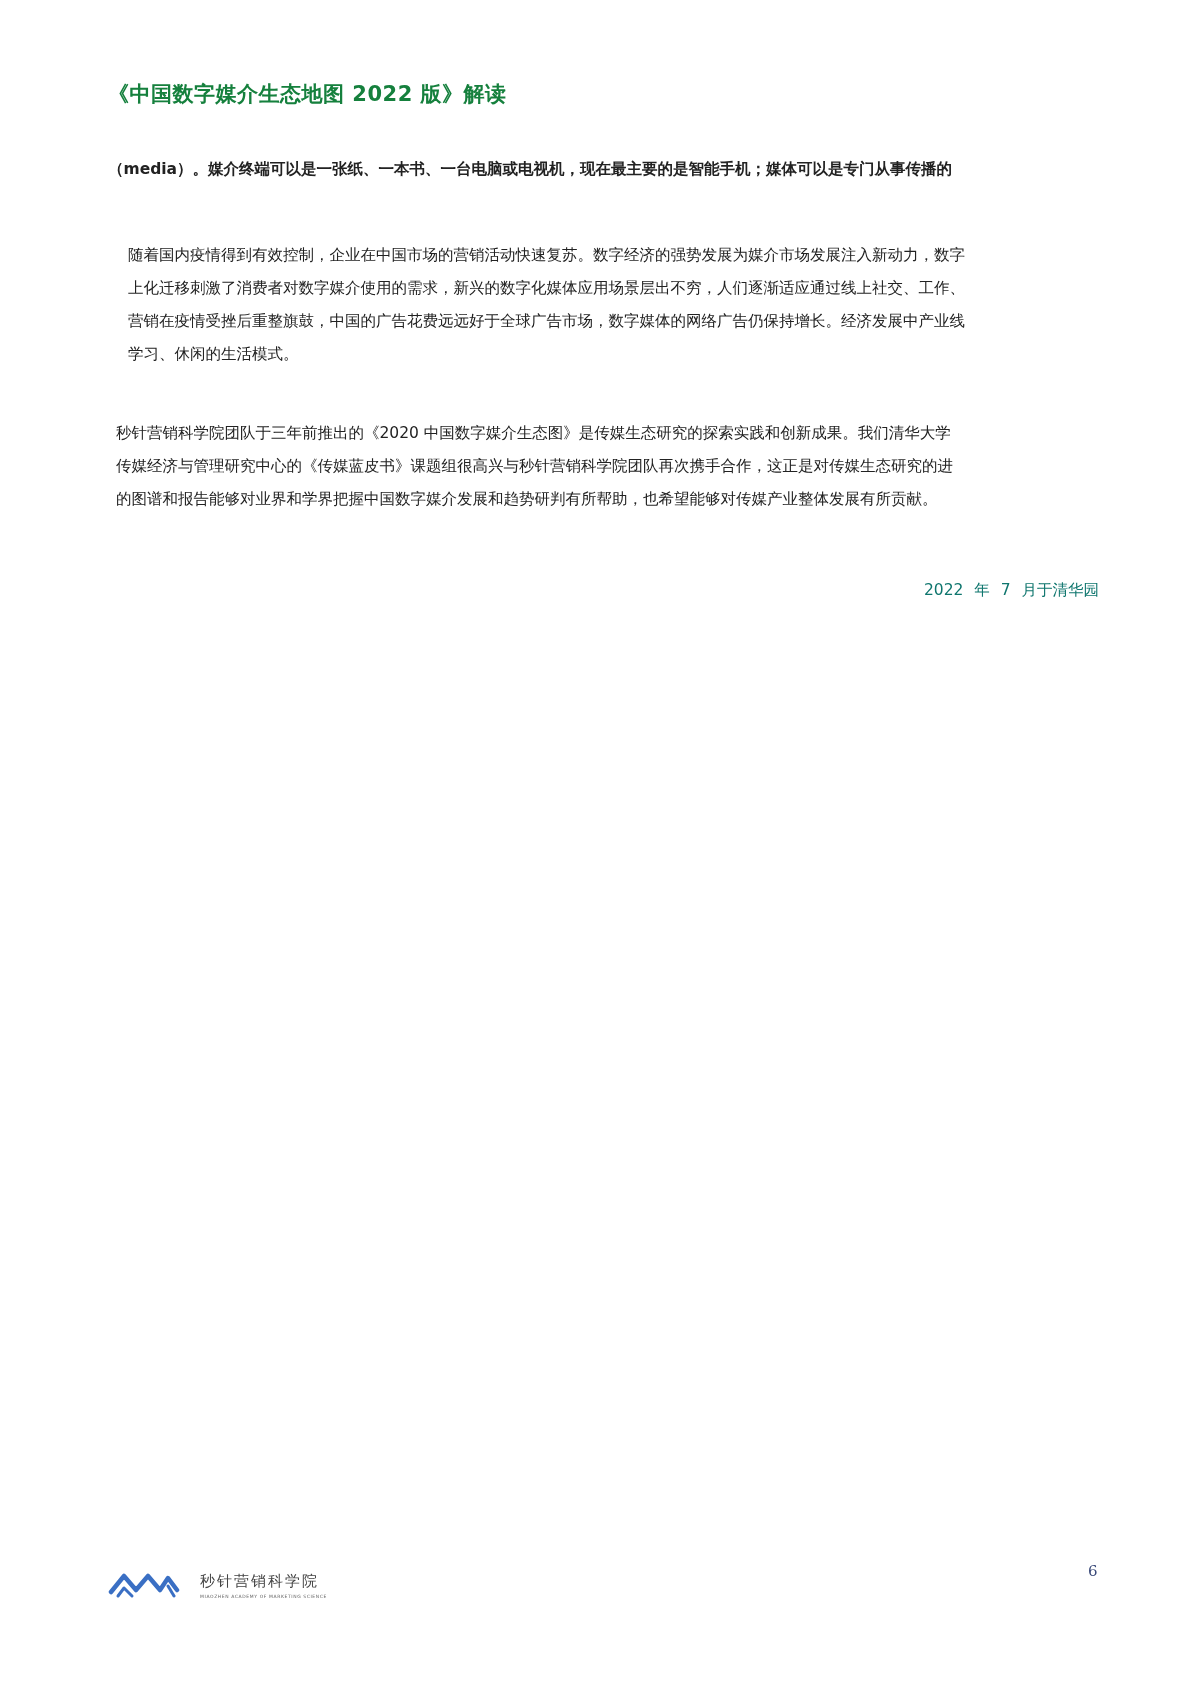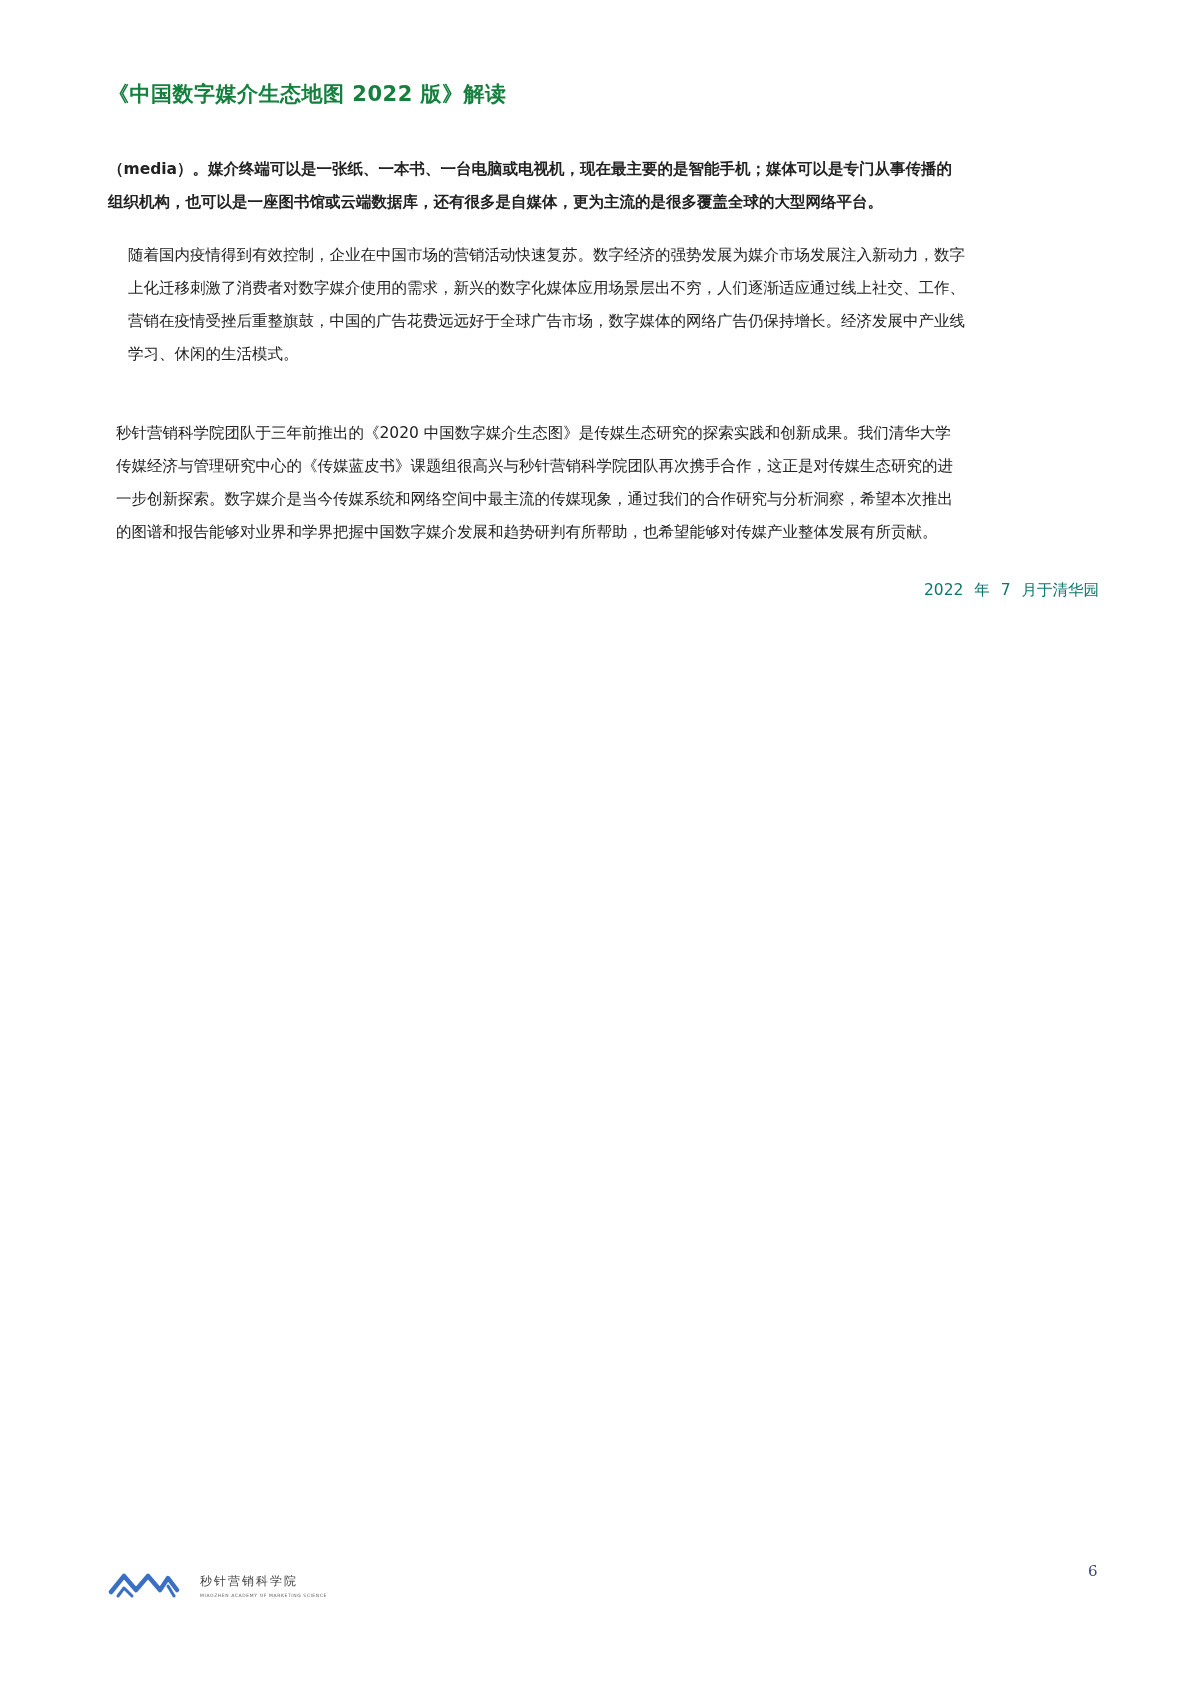--- a/index.html
+++ b/index.html
@@ -8,45 +8,43 @@
   .title { position: absolute; left: 108px; top: 80px; font-size: 21px; font-weight: bold; color: #15803d; letter-spacing: 0.5px; }
   .para { position: absolute; left: 108px; width: 990px; font-size: 15.5px; line-height: 33px; color: #222; text-align: justify; }
   .para .line { display: block; white-space: nowrap; }
   .p1 { top: 153px; font-weight: bold; }
   .p2 { top: 239px; margin-left: 20px; }
   .p3 { top: 417px; margin-left: 8px; }
   .sig { position: absolute; right: 101px; top: 580px; font-size: 15.5px; color: #0f766e; word-spacing: 6px; }
   .footer-logo { position: absolute; left: 108px; top: 1566px; display: flex; align-items: center; }
   .footer-logo svg { width: 72px; height: 34px; }
   .brand { margin-left: 20px; display: flex; flex-direction: column; }
-  .brand-cn { font-size: 12px; color: #444; letter-spacing: 2px; }
+  .brand-cn { font-size: 15px; color: #444; letter-spacing: 2px; }
   .brand-en { font-size: 4.5px; color: #666; letter-spacing: 0.6px; margin-top: 3px; }
   .page-num { position: absolute; left: 1088px; top: 1562px; font-size: 15px; color: #3a4a7a; font-family: "DejaVu Serif", serif; }
 </style>
 </head>
 <body>
 
 <div class="title">《中国数字媒介生态地图 2022 版》解读</div>
 
 <div class="para p1">
   <span class="line">（media）。媒介终端可以是一张纸、一本书、一台电脑或电视机，现在最主要的是智能手机；媒体可以是专门从事传播的</span>
-  <span class="line">组织机构，也可以是一座图书馆或云端数据库，还有很多是自媒体，更为主流的是很多覆盖全球的大型网络平台。</span>
 </div>
 
 <div class="para p2">
   <span class="line">随着国内疫情得到有效控制，企业在中国市场的营销活动快速复苏。数字经济的强势发展为媒介市场发展注入新动力，数字</span>
   <span class="line">上化迁移刺激了消费者对数字媒介使用的需求，新兴的数字化媒体应用场景层出不穷，人们逐渐适应通过线上社交、工作、</span>
   <span class="line">营销在疫情受挫后重整旗鼓，中国的广告花费远远好于全球广告市场，数字媒体的网络广告仍保持增长。经济发展中产业线</span>
   <span class="line">学习、休闲的生活模式。</span>
 </div>
 
 <div class="para p3">
   <span class="line">秒针营销科学院团队于三年前推出的《2020  中国数字媒介生态图》是传媒生态研究的探索实践和创新成果。我们清华大学</span>
   <span class="line">传媒经济与管理研究中心的《传媒蓝皮书》课题组很高兴与秒针营销科学院团队再次携手合作，这正是对传媒生态研究的进</span>
-  <span class="line">一步创新探索。数字媒介是当今传媒系统和网络空间中最主流的传媒现象，通过我们的合作研究与分析洞察，希望本次推出</span>
   <span class="line">的图谱和报告能够对业界和学界把握中国数字媒介发展和趋势研判有所帮助，也希望能够对传媒产业整体发展有所贡献。</span>
 </div>
 
 <div class="sig">2022 年 7 月于清华园</div>
 
 <div class="footer-logo">
   <span>
     <svg viewBox="0 0 72 34" xmlns="http://www.w3.org/2000/svg">
       <path d="M3 26 L16 10 L28 24 L40 10 L52 24 L60 12 L69 24" fill="none" stroke="#3a6fc4" stroke-width="4.5" stroke-linejoin="round" stroke-linecap="round"></path>
       <path d="M10 30 L16 22 L24 30" fill="none" stroke="#3a6fc4" stroke-width="3" stroke-linejoin="round" stroke-linecap="round"></path>

